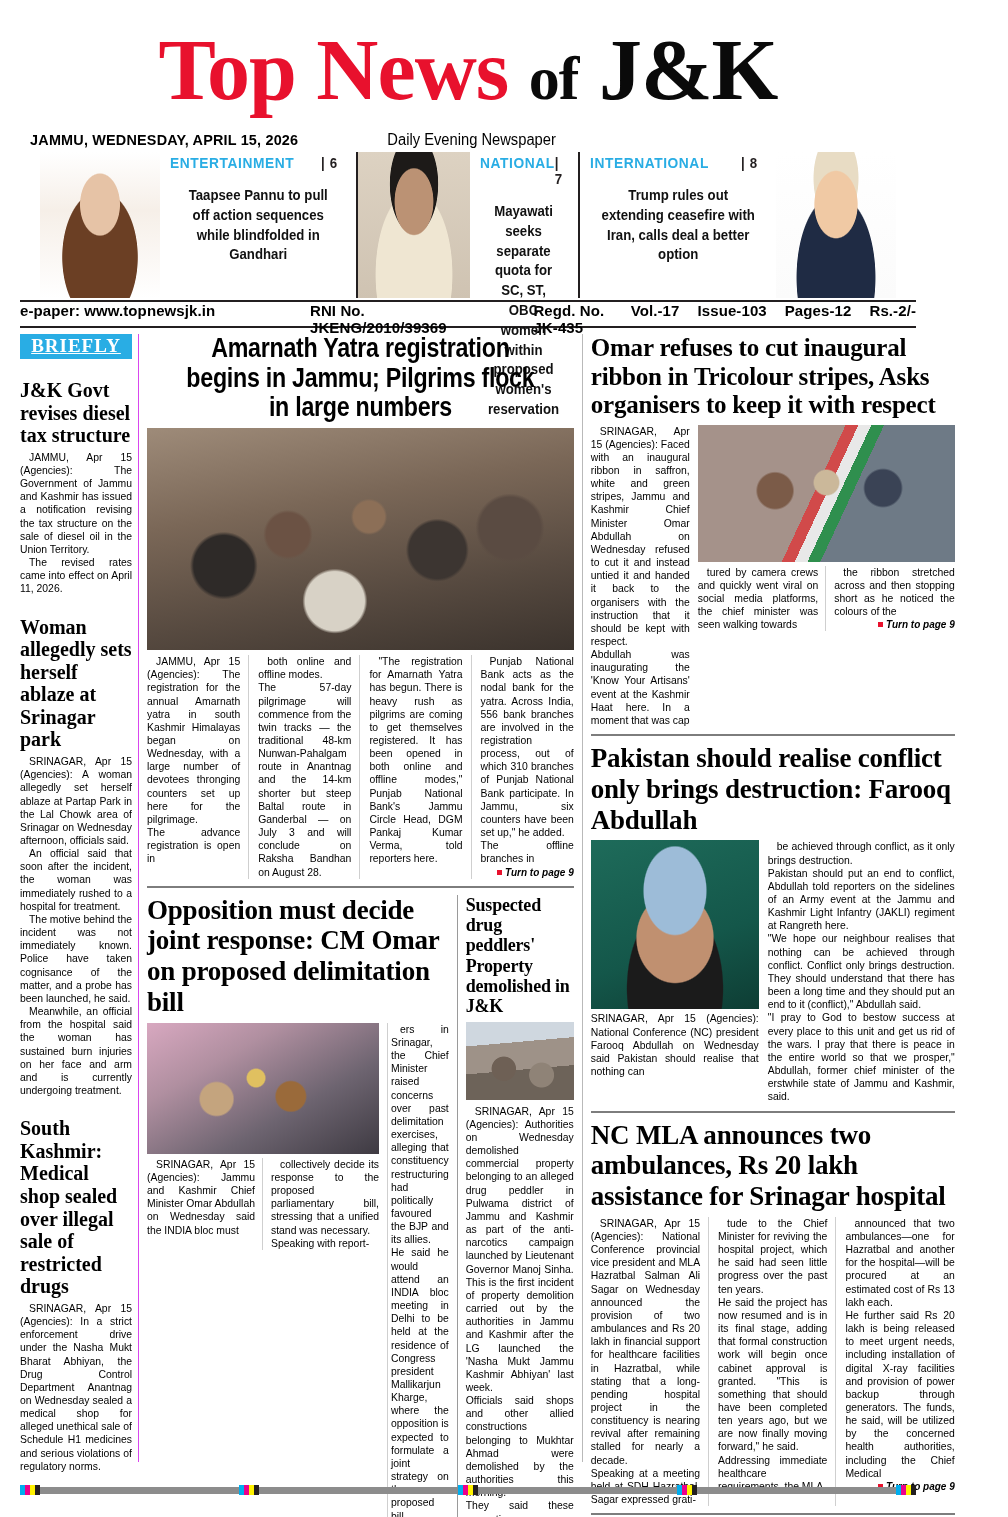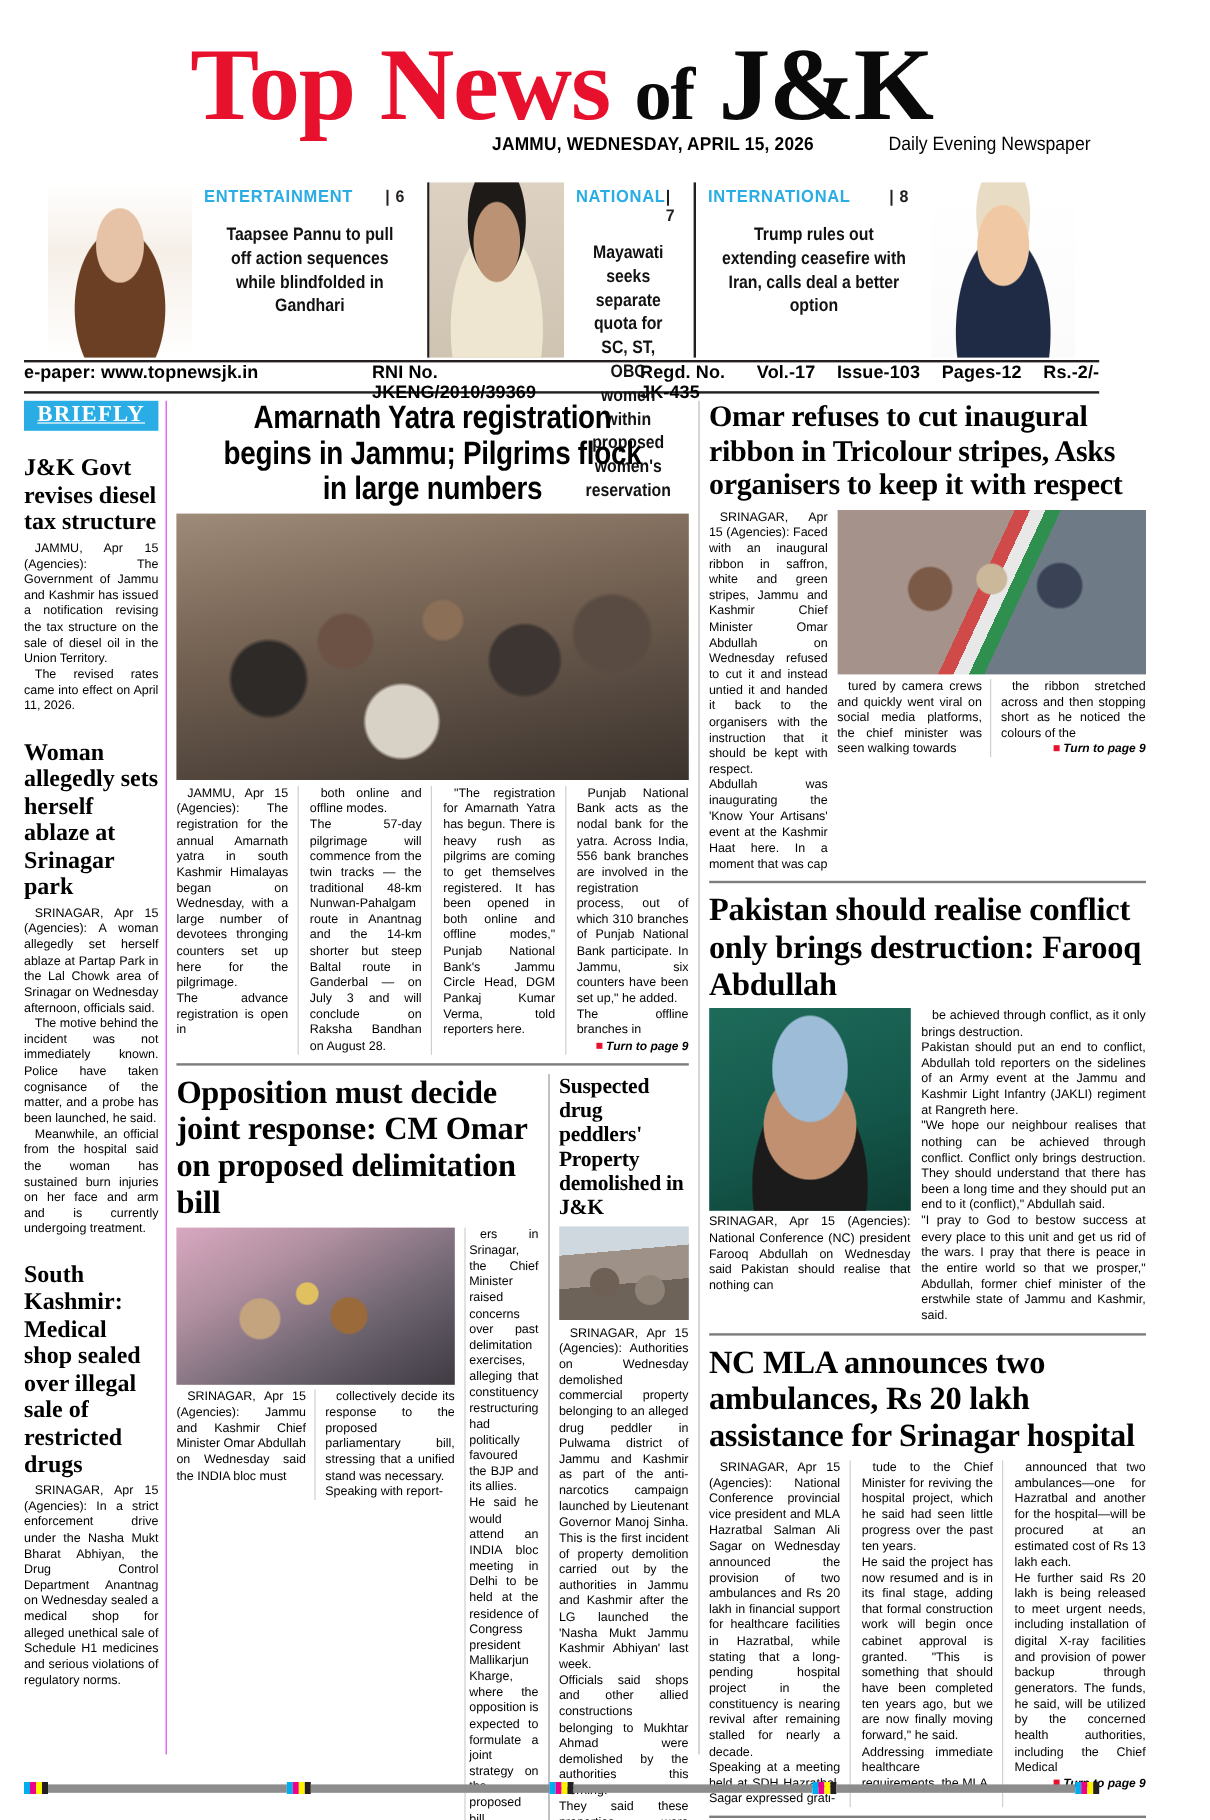--- a/index.html
+++ b/index.html
@@ -21,22 +21,22 @@
     font-size: 86px;
     line-height: 0.98;
     letter-spacing: -1px;
     white-space: nowrap;
   }
   .logo .red { color: #e8112d; }
   .logo .blk { color: #0a0a0a; }
   .logo .small { font-size: 62px; }
 
   .strap {
-    display: flex; align-items: center; justify-content: flex-end;
-    gap: 44px; margin-top: 0;
+    display: flex; align-items: center; justify-content: flex-start;
+    gap: 72px; margin-top: 19px;
   }
   .strap .place {
     font-size: 15.5px; font-weight: bold; letter-spacing: .2px;
     font-family: "Liberation Sans", sans-serif;
     transform: scaleX(0.93); transform-origin: center;
   }
   .strap .daily { font-size: 16px; font-family: "Liberation Sans", sans-serif; transform: scaleX(0.92); }
 
   .teasers {
     position: absolute; left: 20px; right: 20px; top: 152px;
@@ -266,20 +266,21 @@
         <div class="body-txt">
           <p>JAMMU, Apr 15 (Agencies): The Government of Jammu and Kashmir has issued a notification revising the tax structure on the sale of diesel oil in the Union Territory.</p>
           <p>The revised rates came into effect on April 11, 2026.</p>
         </div>
       </div>
 
       <div>
         <div class="b-head">Woman allegedly sets herself ablaze at Srinagar park</div>
         <div class="body-txt">
           <p>SRINAGAR, Apr 15 (Agencies): A woman allegedly set herself ablaze at Partap Park in the Lal Chowk area of Srinagar on Wednesday afternoon, officials said.</p>
+          <p>An official said that soon after the incident, the woman was immediately rushed to a hospital for treatment.</p>
           <p>The motive behind the incident was not immediately known. Police have taken cognisance of the matter, and a probe has been launched, he said.</p>
           <p>Meanwhile, an official from the hospital said the woman has sustained burn injuries on her face and arm and is currently undergoing treatment.</p>
         </div>
       </div>
 
       <div>
         <div class="b-head">South Kashmir: Medical shop sealed over illegal sale of restricted drugs</div>
         <div class="body-txt">
           <p>SRINAGAR, Apr 15 (Agencies): In a strict enforcement drive under the Nasha Mukt Bharat Abhiyan, the Drug Control Department Anantnag on Wednesday sealed a medical shop for alleged unethical sale of Schedule H1 medicines and serious violations of regulatory norms.</p>
 

